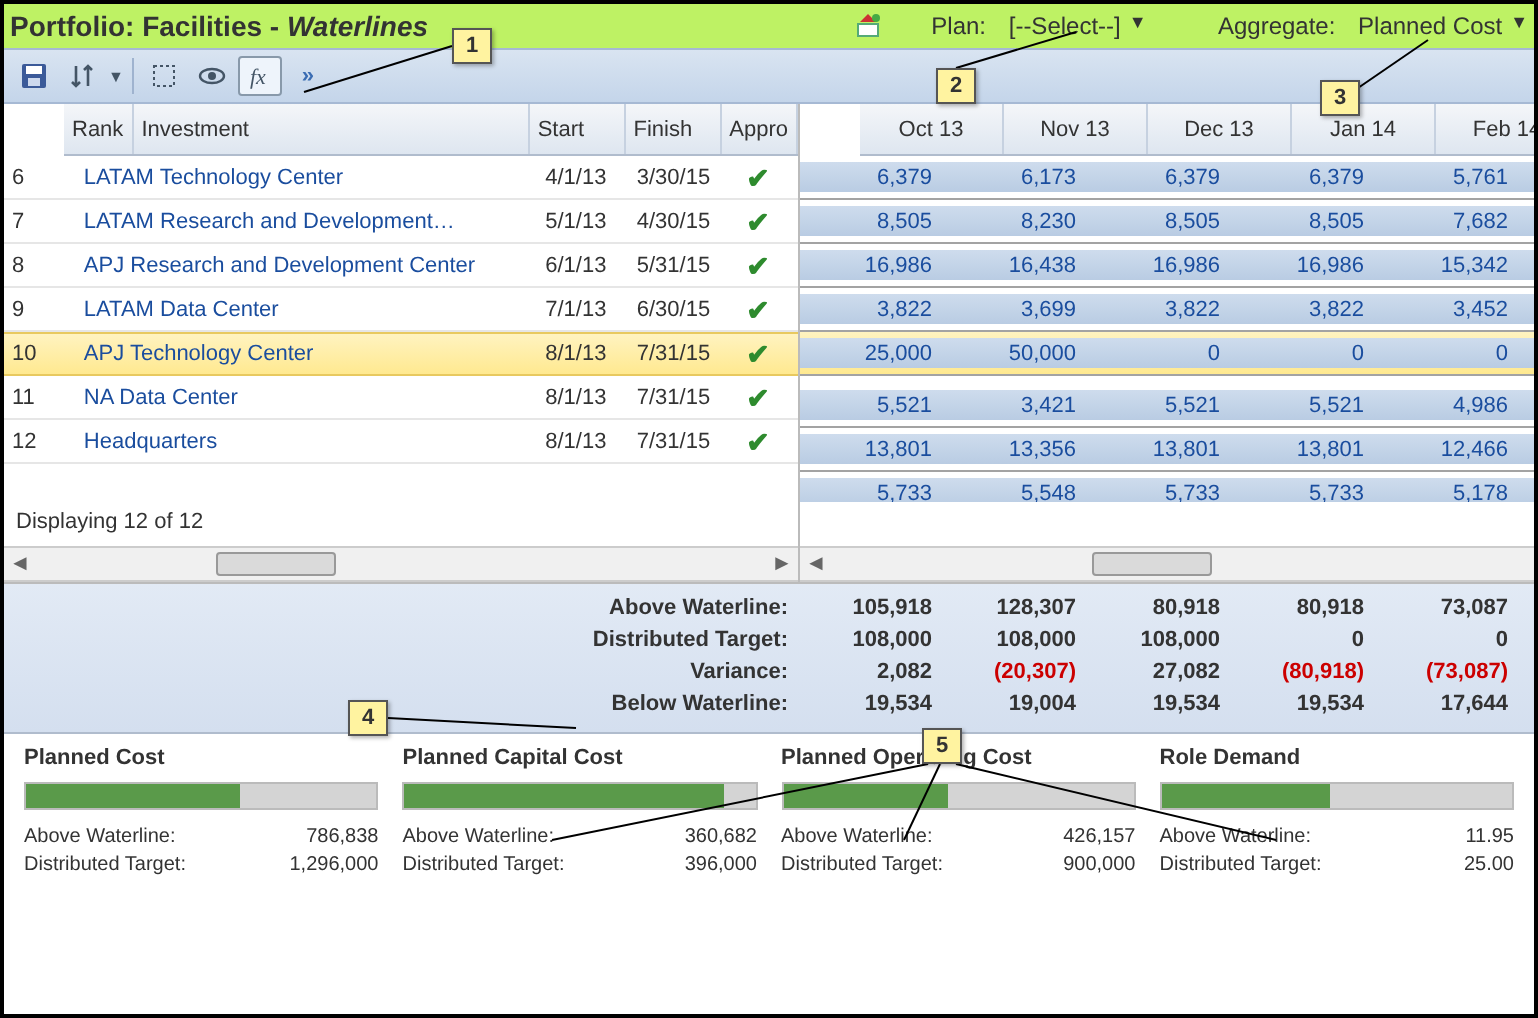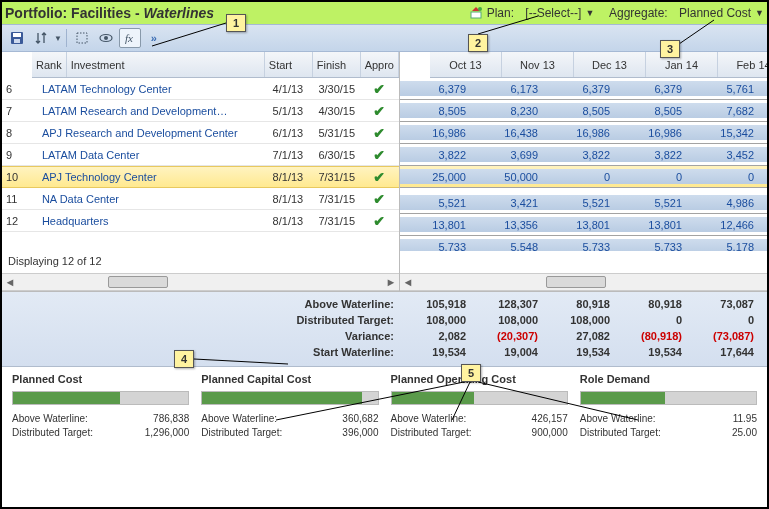--- a/index.html
+++ b/index.html
@@ -6,21 +6,21 @@
   body { font-family: "Segoe UI", Tahoma, Arial, sans-serif; font-size: 11px; color: #333; background: #fff; width: 769px; height: 509px; position: relative; border: 2px solid #000; overflow: hidden; }
 
   
   .callout { position: absolute; background: #fff3a0; border: 1px solid #555; width: 20px; height: 18px; display: flex; align-items: center; justify-content: center; font-weight: bold; font-size: 11px; z-index: 100; box-shadow: 1px 1px 2px rgba(0,0,0,0.3); }
 
   
   .header-top { height: 22px; padding: 2px 3px; display: flex; align-items: center; background: #bef264; }
   .header-top .title { font-size: 14px; font-weight: bold; }
   .header-top .title .italic { font-style: italic; }
   .header-top .right { margin-left: auto; display: flex; align-items: center; gap: 4px; font-size: 12px; }
-  .dropdown-chip { font-size: 12px; color: #333; cursor: pointer; display:flex; align-items:center; gap:4px; }
+  .dropdown-chip { font-size: 12px; color: #333; cursor: pointer; display:flex; gap:4px;margin-left:21px; }
   .chip-icon { width:14px; height:14px; display:inline-block; }
   .tri { font-size:9px; color:#333; }
 
   .toolbar { height: 28px; background: linear-gradient(#d9e4f1, #c4d5ea); border-top: 1px solid #a6b9d4; border-bottom: 1px solid #a6b9d4; display: flex; align-items: center; padding: 0 4px; gap: 2px; }
   .tb-btn { width: 22px; height: 20px; border: 1px solid transparent; display: flex; align-items: center; justify-content: center; cursor: pointer; border-radius: 2px; }
   .tb-sep { width:1px; height:18px; background:#9fb3cf; margin:0 2px; }
 
   
   .grid-wrap { display: flex; height: 240px; border-bottom: 1px solid #bbb; }
   .grid-left { width: 398px; border-right: 1px solid #bbb; display:flex; flex-direction:column; }
@@ -422,21 +422,21 @@
     </div>
     <div class="sum-row">
       <div class="sum-label">Variance:</div>
       <div class="sum-cell">2,082</div>
       <div class="sum-cell neg">(20,307)</div>
       <div class="sum-cell">27,082</div>
       <div class="sum-cell neg">(80,918)</div>
       <div class="sum-cell neg">(73,087)</div>
     </div>
     <div class="sum-row">
-      <div class="sum-label">Start Waterline:</div>
+      <div class="sum-label">Below Waterline:</div>
       <div class="sum-cell">19,534</div>
       <div class="sum-cell">19,004</div>
       <div class="sum-cell">19,534</div>
       <div class="sum-cell">19,534</div>
       <div class="sum-cell">17,644</div>
     </div>
   </div>
 
 <div class="charts" id="charts">
     <div class="chart">

